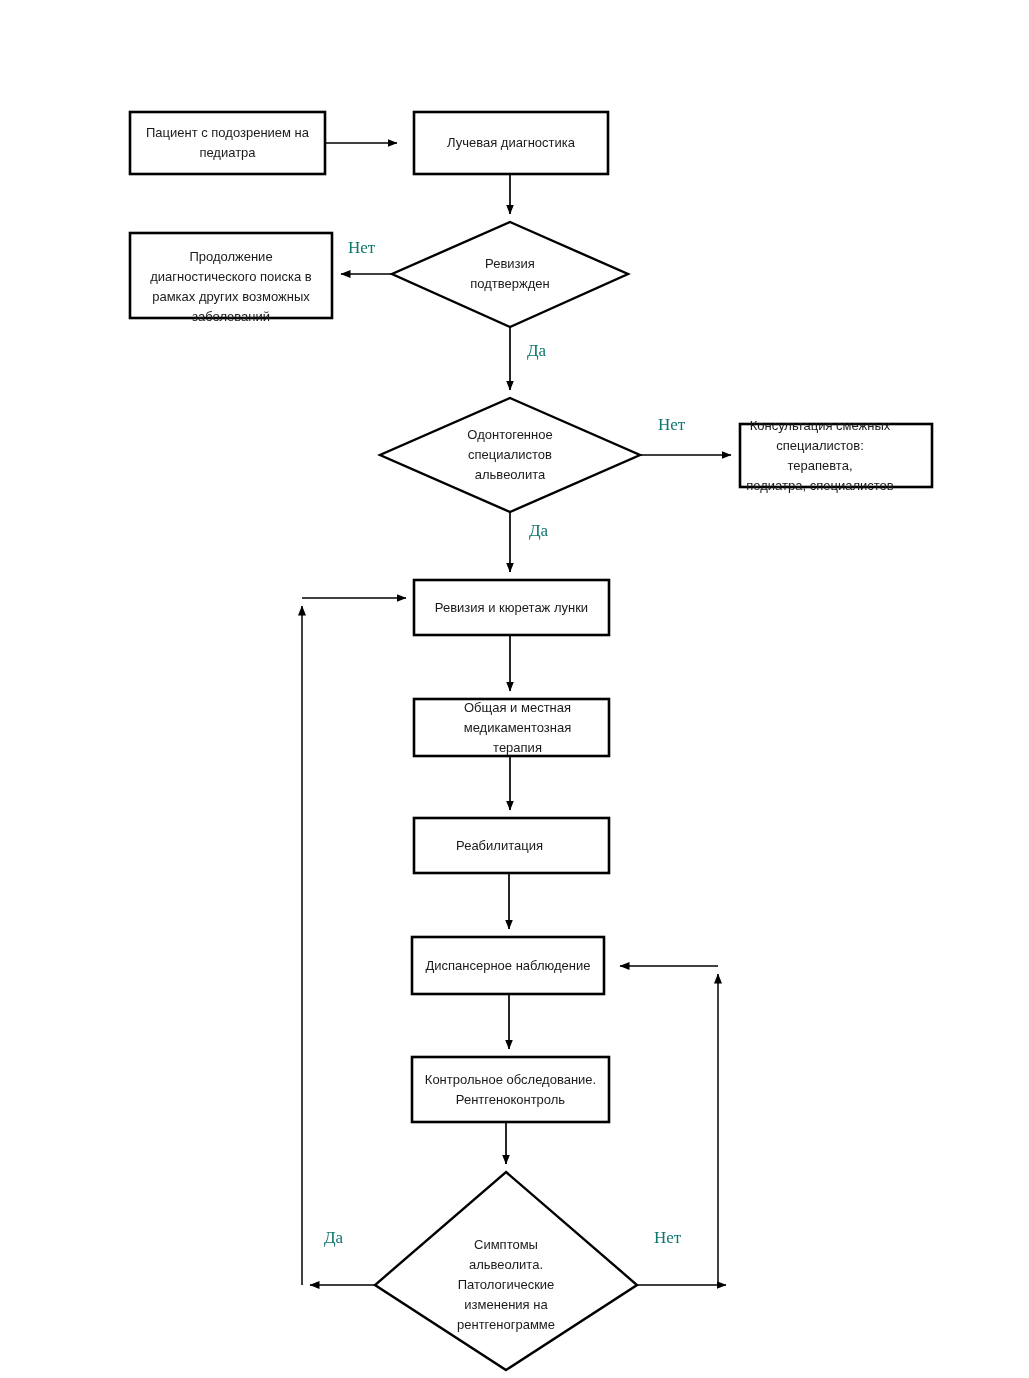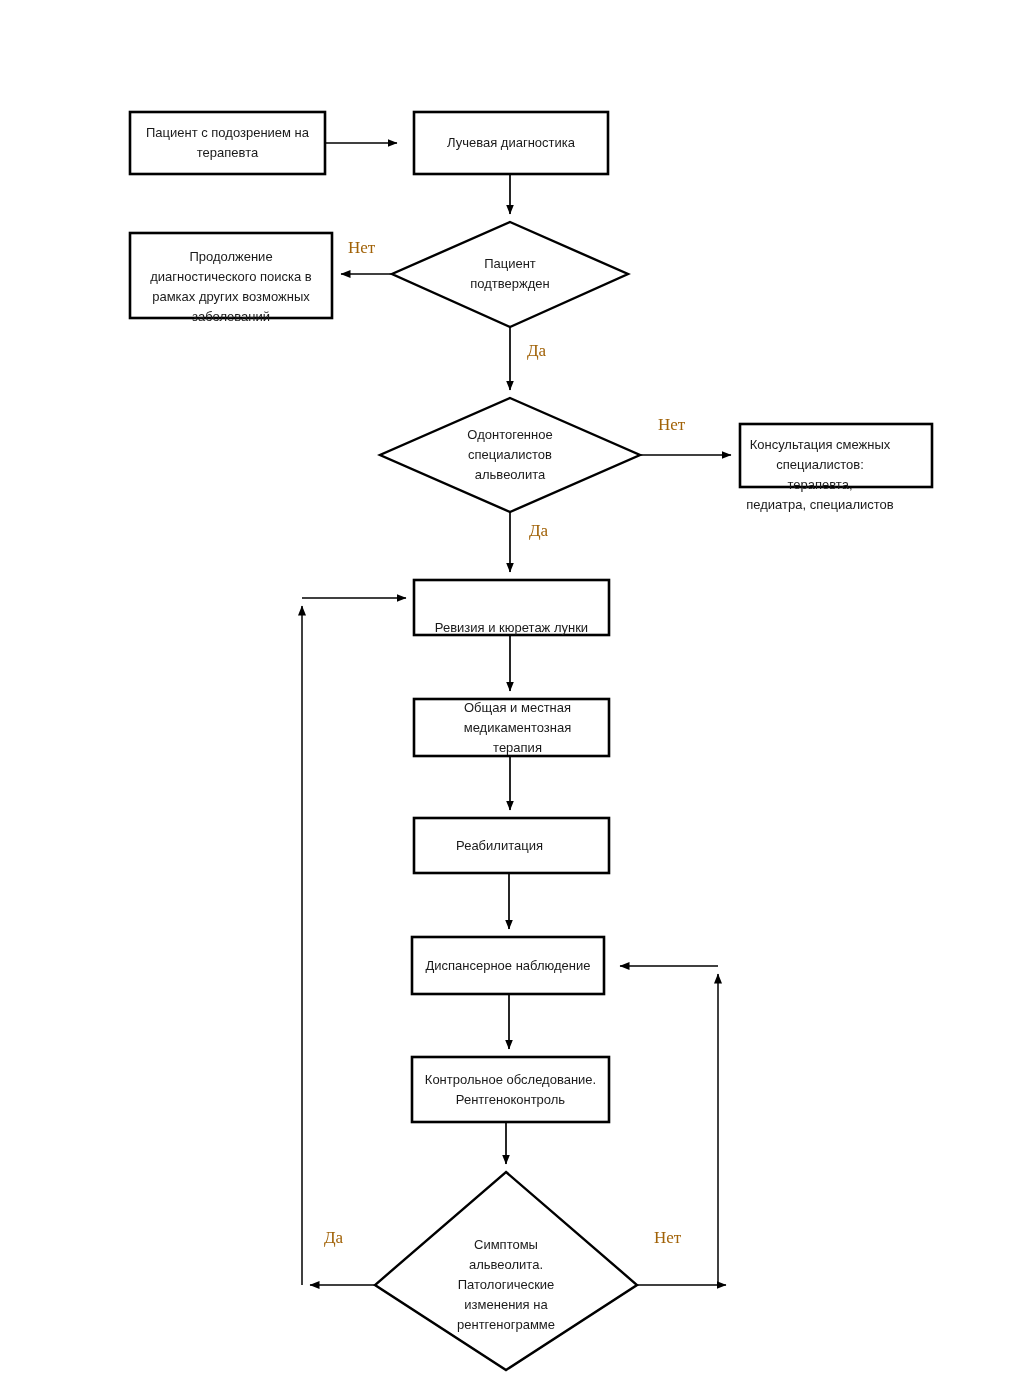--- a/index.html
+++ b/index.html
@@ -85,21 +85,21 @@
     line-height: 20px;
     color: #1a1a1a;
     pointer-events: none;
     box-sizing: border-box;
   }
   .node-text span { display: block; width: 100%; }
   .edge-label {
     position: absolute;
     font-family: "Liberation Serif", serif;
     font-size: 17px;
-    color: #a16207;
+    color: #0f766e;
     white-space: nowrap;
   }
 </style>
 </head>
 <body>
 
 <div id="page">
 
 
   <svg id="diagram" width="1029" height="1378">
@@ -149,63 +149,63 @@
     <line class="conn-thin" x1="302" y1="598" x2="406" y2="598" marker-end="url(#arrR)"></line>
 
     <line class="conn-thin" x1="637" y1="1285" x2="726" y2="1285" marker-end="url(#arrR)"></line>
     <line class="conn-thin" x1="718" y1="1285" x2="718" y2="974" marker-end="url(#arrR)"></line>
     <line class="conn-thin" x1="718" y1="966" x2="620" y2="966" marker-end="url(#arrR)"></line>
   </svg>
 
   <div class="node-text" style="left:132px; top:114px; width:191px; height:58px;">
     <span>
       <span>Пациент с подозрением на</span>
-      <span>терапевта</span>
+      <span>педиатра</span>
     </span>
   </div>
 
   <div class="node-text" style="left:416px; top:114px; width:190px; height:58px;text-align:center;">
     <span>
         <span>Лучевая диагностика</span>
       </span>
   </div>
 
   <div class="node-text" style="left:132px; top:246px; width:198px; height:81px;">
     <span>
       <span>Продолжение</span>
       <span>диагностического поиска в</span>
       <span>рамках других возможных</span>
       <span>заболеваний</span>
     </span>
   </div>
 
   <div class="node-text" style="left:420px; top:244px; width:180px; height:60px;">
     <span>
-      <span>Пациент</span>
+      <span>Ревизия</span>
       <span>подтвержден</span>
     </span>
   </div>
 
   <div class="node-text" style="left:420px; top:424px; width:180px; height:62px;">
     <span>
       <span>Одонтогенное</span>
       <span>специалистов</span>
       <span>альвеолита</span>
     </span>
   </div>
 
-  <div class="node-text" style="left:742px; top:445px; width:156px; height:59px;">
+  <div class="node-text" style="left:742px; top:426px; width:156px; height:59px;">
     <span>
       <span>Консультация смежных</span>
       <span>специалистов: терапевта,</span>
       <span>педиатра, специалистов</span>
     </span>
   </div>
 
-  <div class="node-text" style="left:416px; top:582px; width:191px; height:51px;margin-top:20px;">
+  <div class="node-text" style="left:416px; top:582px; width:191px; height:51px;">
     <span>
         <span>Ревизия и кюретаж лунки</span>
       </span>
   </div>
 
   <div class="node-text" style="left:400px; top:701px; width:191px; height:53px;padding-left:44px;">
     <span>
       <span>Общая и местная</span>
       <span>медикаментозная терапия</span>
     </span>

